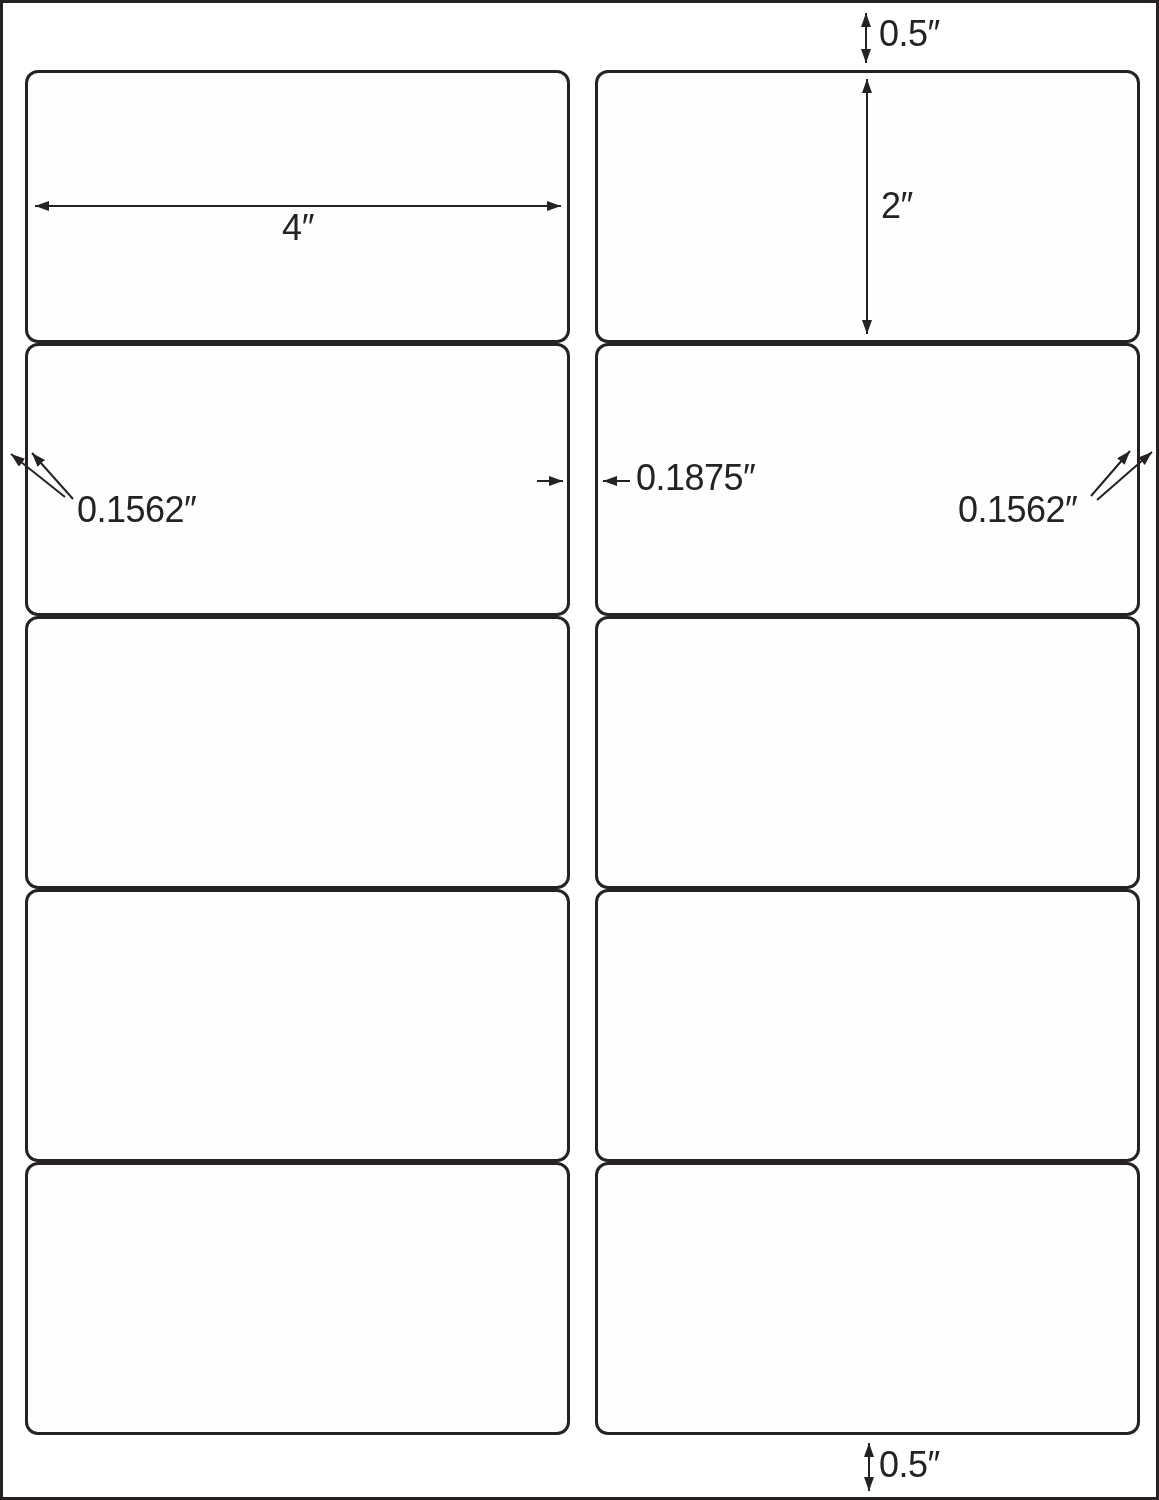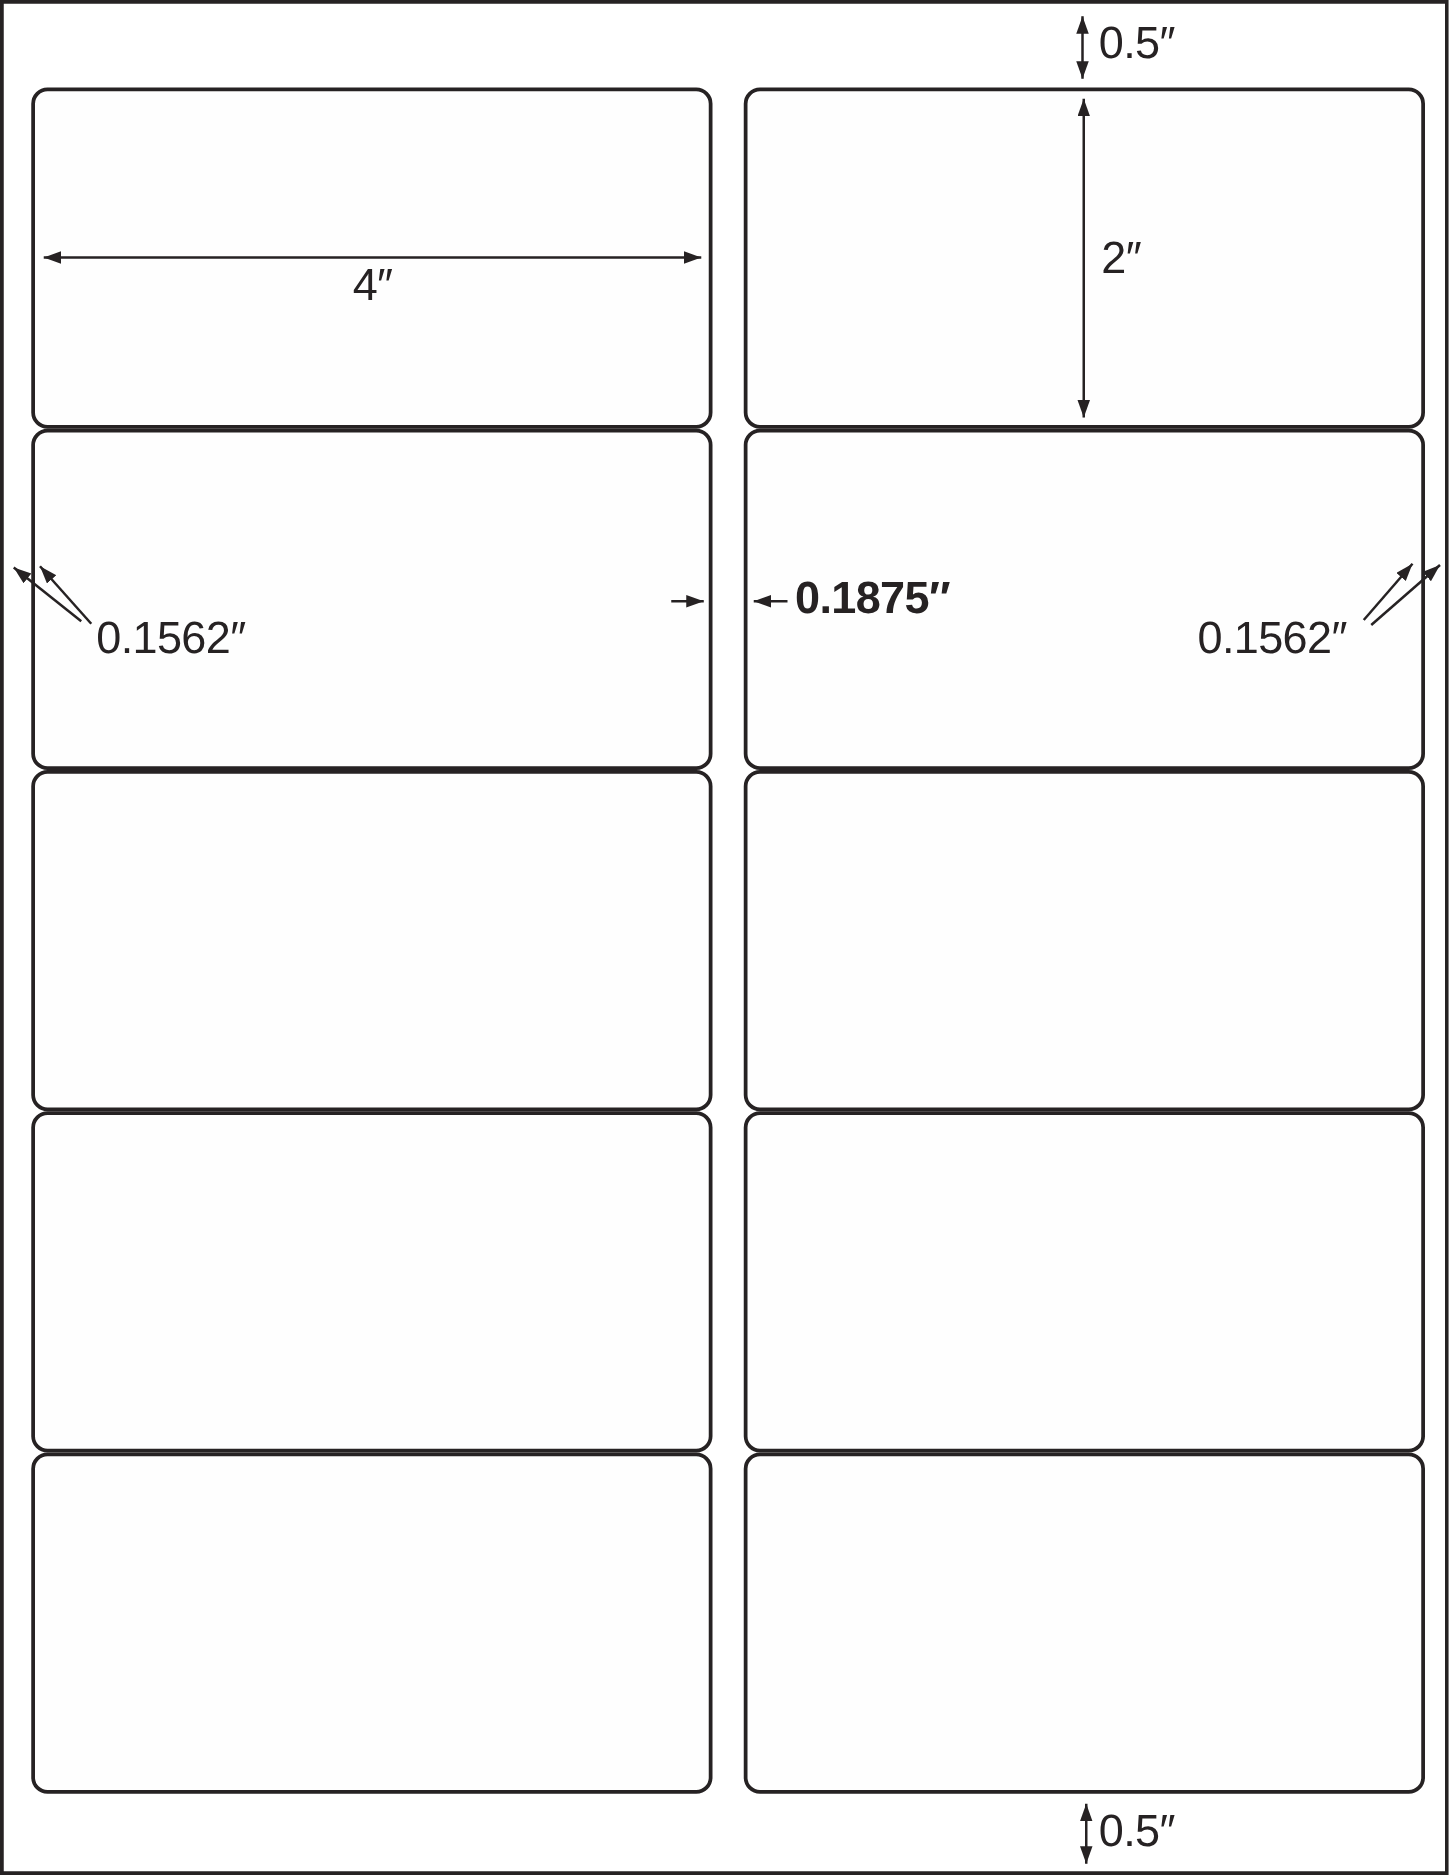--- a/index.html
+++ b/index.html
@@ -84,17 +84,17 @@
     <line x1="1088" y1="493" x2="1127" y2="448" marker-end="url(#ah)"></line>
     <line x1="1094" y1="497" x2="1149" y2="449" marker-end="url(#ah)"></line>
 
     <line x1="866" y1="1440" x2="866" y2="1488" marker-start="url(#ah)" marker-end="url(#ah)"></line>
   </svg>
 
   <div class="dim" style="left:876px; top:12px;">0.5″</div>
   <div class="dim centered" style="left:295px; top:206px;">4″</div>
   <div class="dim" style="left:878px; top:184px;">2″</div>
   <div class="dim" style="left:74px; top:488px;">0.1562″</div>
-  <div class="dim" style="left:633px; top:456px;font-weight:bold;">0.1875″</div>
+  <div class="dim" style="left:633px; top:456px;">0.1875″</div>
   <div class="dim" style="left:955px; top:488px;">0.1562″</div>
   <div class="dim" style="left:876px; top:1443px;">0.5″</div>
 
 </div>
 
 </body></html>

